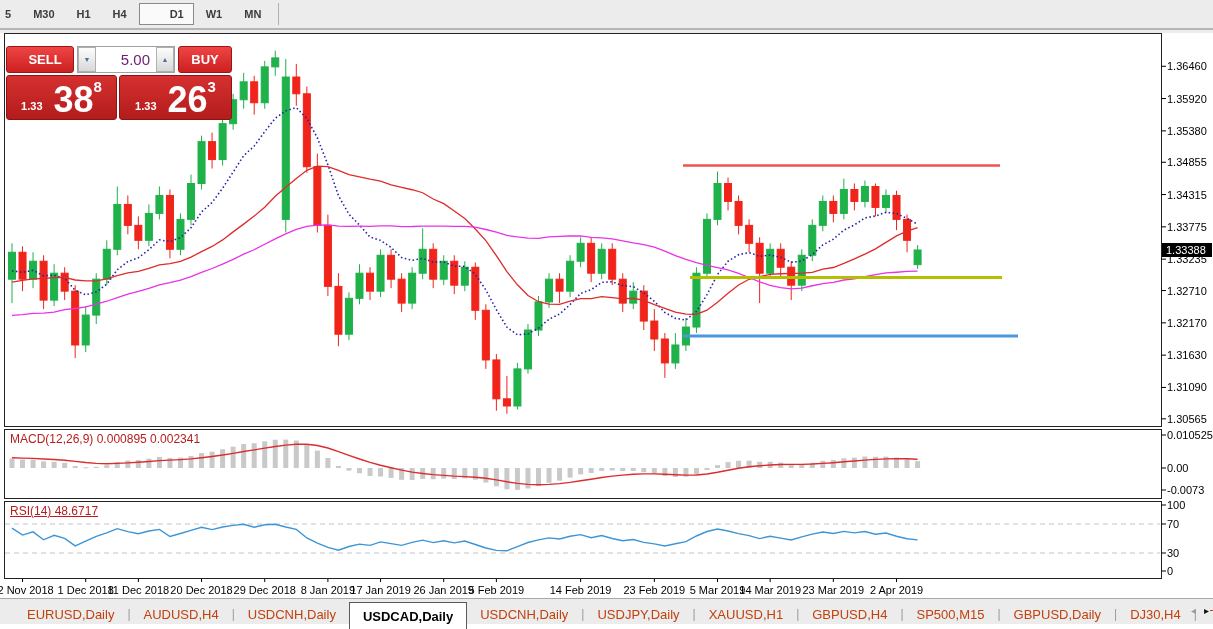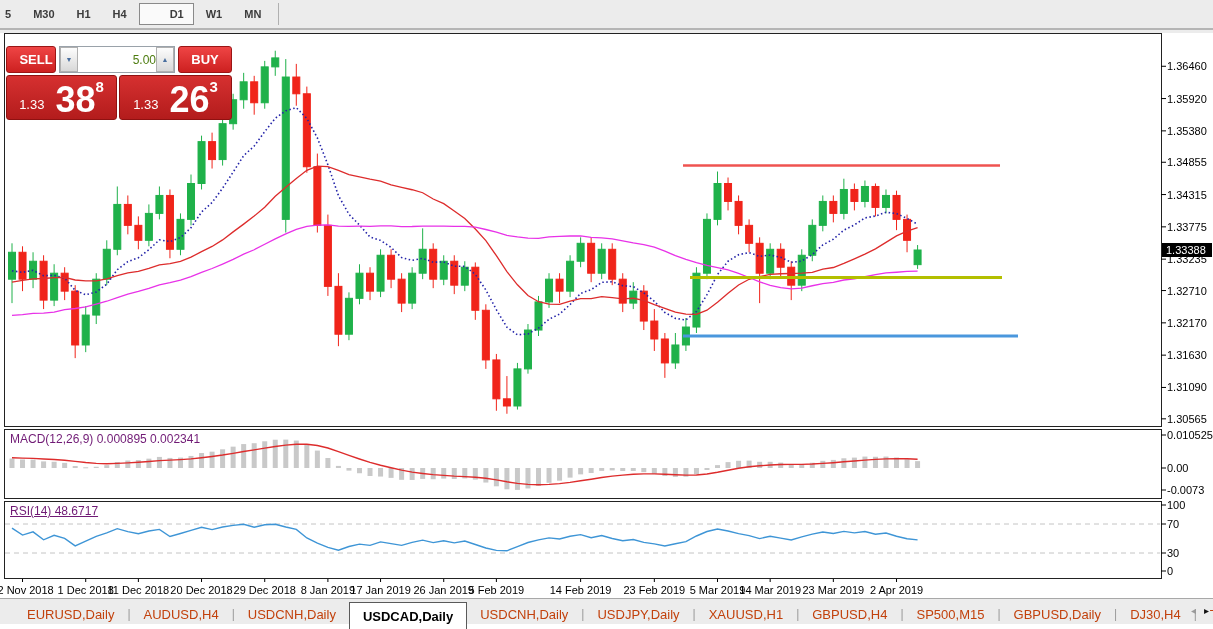--- a/index.html
+++ b/index.html
@@ -14,44 +14,44 @@
   .tf-btn.active { background:#fafafa; border:1px solid #8a8a8a;padding-left:30px; }
   .tf-sep { width:1px; height:22px; background:#b0b0b0; margin-left:6px; }
 
   
   #stage { position:absolute; left:0; top:33px; width:1213px; height:565px; background:#fff; }
   #stage svg { position:absolute; left:0; top:0; }
 
   .chart-title { position:absolute; left:10px; top:4px; font-size:12px; font-weight:bold;
     color:#000; letter-spacing:.2px; }
   .chart-title .tri { font-size:9px; margin-right:5px; }
-  .sub-title { position:absolute; left:10px; font-size:12px; color:#701a75; }
+  .sub-title { position:absolute; left:10px; font-size:12px; color:#b91c1c; }
 
   
   .ocp { position:absolute; left:6px; top:13px; width:226px; }
   .ocp-row1 { display:flex; height:27px; }
   .btn-trade { border:1px solid #9b1515; border-radius:3px; color:#fff; font-size:13px;
     font-weight:bold; display:flex; align-items:center; justify-content:center;
     background:linear-gradient(180deg,#ef4545,#cd2020); cursor:pointer; }
-  .btn-sell { width:50px;padding-left:10px; }
+  .btn-sell { width:68px;padding-left:10px; }
   .btn-buy  { width:54px; }
   .vol-spin { flex:1; margin:0 3px; border:1px solid #9aa2aa; background:#fff;
     display:flex; align-items:stretch; }
   .spin-btn { width:18px; background:linear-gradient(180deg,#fdfdfd,#d8d8d8);
     border:1px solid #b0b0b0; color:#4a6f9f; font-size:7px; display:flex;
     align-items:center; justify-content:center; cursor:pointer; }
-  .vol-val { flex:1; font-size:12px; color:#4d7c0f; display:flex; align-items:center;
-    justify-content:flex-end; }
+  .vol-val { flex:1; font-size:15px; color:#701a75; display:flex; align-items:center;
+    justify-content:flex-end; padding-right:6px; }
   .ocp-row2 { display:flex; margin-top:2px; }
   .px-box { height:45px; border:1px solid #8f1111; border-radius:3px; color:#fff;
     background:linear-gradient(180deg,#d63030,#b31c1c); display:flex; align-items:flex-end;
     justify-content:center; padding-bottom:3px; cursor:pointer; }
   .px-sell { width:111px; margin-right:2px; }
   .px-buy  { width:113px; }
-  .px-small { font-size:13px; font-weight:normal; margin:0 2px 4px 0; }
+  .px-small { font-size:11px; font-weight:bold; margin:0 2px 4px 0; }
   .px-big { font-size:36px; font-weight:bold; line-height:.85;margin-left:9px; }
   .px-sup { font-size:15px; font-weight:bold; align-self:flex-start; margin-top:2px; }
 
   
   .tabbar { position:absolute; left:0; top:598px; width:1213px; height:31px;
     background:#ececec; border-top:1px solid #a8a8a8; }
   .tabbar .white-strip { position:absolute; left:0; bottom:0; width:100%; height:5px; background:#fff; }
   .tabs { position:absolute; left:14px; top:3px; display:flex; align-items:stretch; height:24px; }
   .tab { display:flex; align-items:center; padding:0 13px; font-size:13px; color:#c2410c;
     white-space:nowrap; cursor:pointer; }

